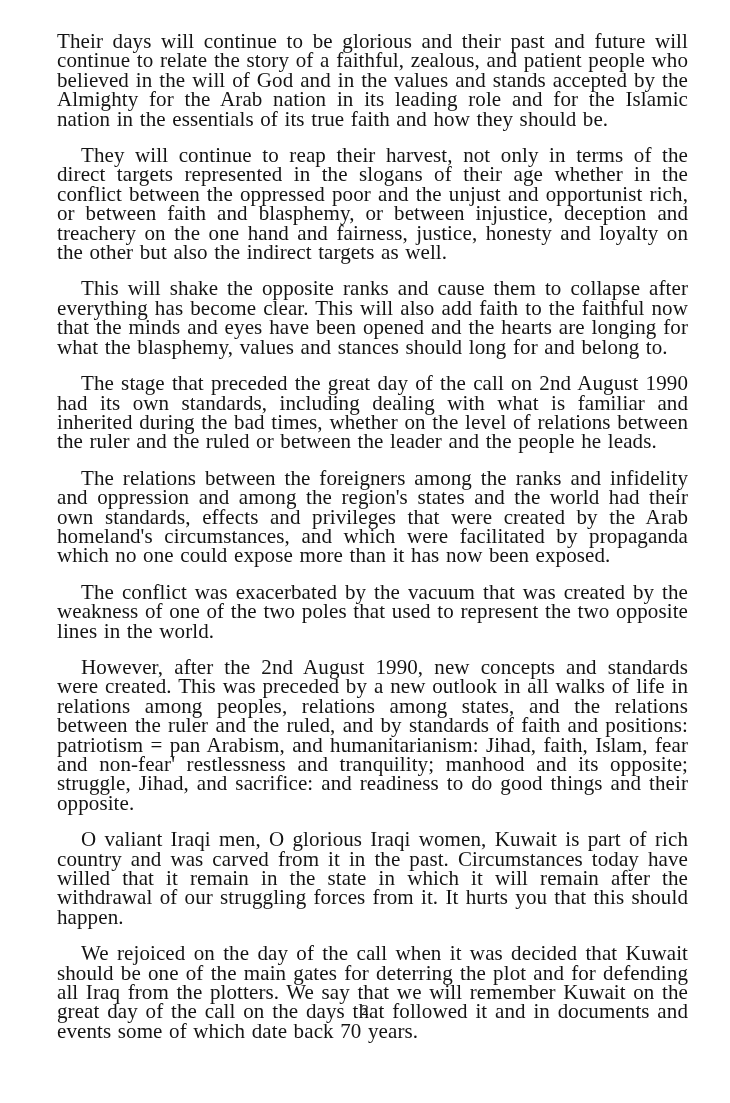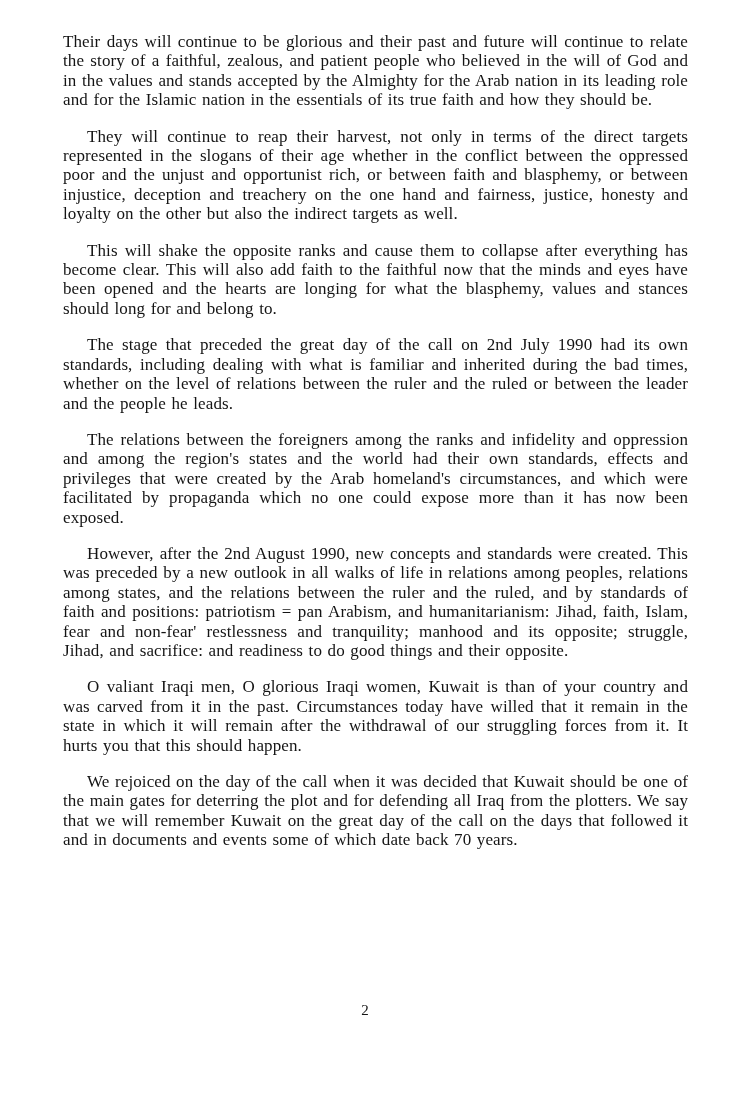--- a/index.html
+++ b/index.html
@@ -15,22 +15,22 @@
   }
   .page {
     position: relative;
     box-sizing: border-box;
     width: 730px;
     height: 1103px;
     background: #ffffff;
     padding: 32px 42px 0 45px;
   }
   .para {
-    margin: 0 0 17px 18px;
-    font-size: 17px;
+    margin: 0 0 17px 12px;
+    font-size: 21px;
     line-height: 19.4px;
     text-align: justify;
     text-indent: 24px;
     word-spacing: 1.2px;
     letter-spacing: 0.1px;
   }
   .para.first {
     text-indent: 0;
   }
   .page-number {
@@ -43,19 +43,20 @@
     color: #141414;
   }
 </style>
 </head>
 <body>
 
 <div class="page">
   <p class="para first">Their days will continue to be glorious and their past and future will continue to relate the story of a faithful, zealous, and patient people who believed in the will of God and in the values and stands accepted by the Almighty for the Arab nation in its leading role and for the Islamic nation in the essentials of its true faith and how they should be.</p>
   <p class="para">They will continue to reap their harvest, not only in terms of the direct targets represented in the slogans of their age whether in the conflict between the oppressed poor and the unjust and opportunist rich, or between faith and blasphemy, or between injustice, deception and treachery on the one hand and fairness, justice, honesty and loyalty on the other but also the indirect targets as well.</p>
   <p class="para">This will shake the opposite ranks and cause them to collapse after everything has become clear. This will also add faith to the faithful now that the minds and eyes have been opened and the hearts are longing for what the blasphemy, values and stances should long for and belong to.</p>
-  <p class="para">The stage that preceded the great day of the call on 2nd July 1990 had its own standards, including dealing with what is familiar and inherited during the bad times, whether on the level of relations between the ruler and the ruled or between the leader and the people he leads.</p>
+  <p class="para">The stage that preceded the great day of the call on 2nd August 1990 had its own standards, including dealing with what is familiar and inherited during the bad times, whether on the level of relations between the ruler and the ruled or between the leader and the people he leads.</p>
   <p class="para">The relations between the foreigners among the ranks and infidelity and oppression and among the region's states and the world had their own standards, effects and privileges that were created by the Arab homeland's circumstances, and which were facilitated by propaganda which no one could expose more than it has now been exposed.</p>
+  <p class="para">The conflict was exacerbated by the vacuum that was created by the weakness of one of the two poles that used to represent the two opposite lines in the world.</p>
   <p class="para">However, after the 2nd August 1990, new concepts and standards were created. This was preceded by a new outlook in all walks of life in relations among peoples, relations among states, and the relations between the ruler and the ruled, and by standards of faith and positions: patriotism = pan Arabism, and humanitarianism: Jihad, faith, Islam, fear and non-fear' restlessness and tranquility; manhood and its opposite; struggle, Jihad, and sacrifice: and readiness to do good things and their opposite.</p>
-  <p class="para">O valiant Iraqi men, O glorious Iraqi women, Kuwait is than of your country and was carved from it in the past. Circumstances today have willed that it remain in the state in which it will remain after the withdrawal of our struggling forces from it. It hurts you that this should happen.</p>
+  <p class="para">O valiant Iraqi men, O glorious Iraqi women, Kuwait is part of rich country and was carved from it in the past. Circumstances today have willed that it remain in the state in which it will remain after the withdrawal of our struggling forces from it. It hurts you that this should happen.</p>
   <p class="para">We rejoiced on the day of the call when it was decided that Kuwait should be one of the main gates for deterring the plot and for defending all Iraq from the plotters. We say that we will remember Kuwait on the great day of the call on the days that followed it and in documents and events some of which date back 70 years.</p>
   <div class="page-number">2</div>
 </div>
 
 </body></html>

